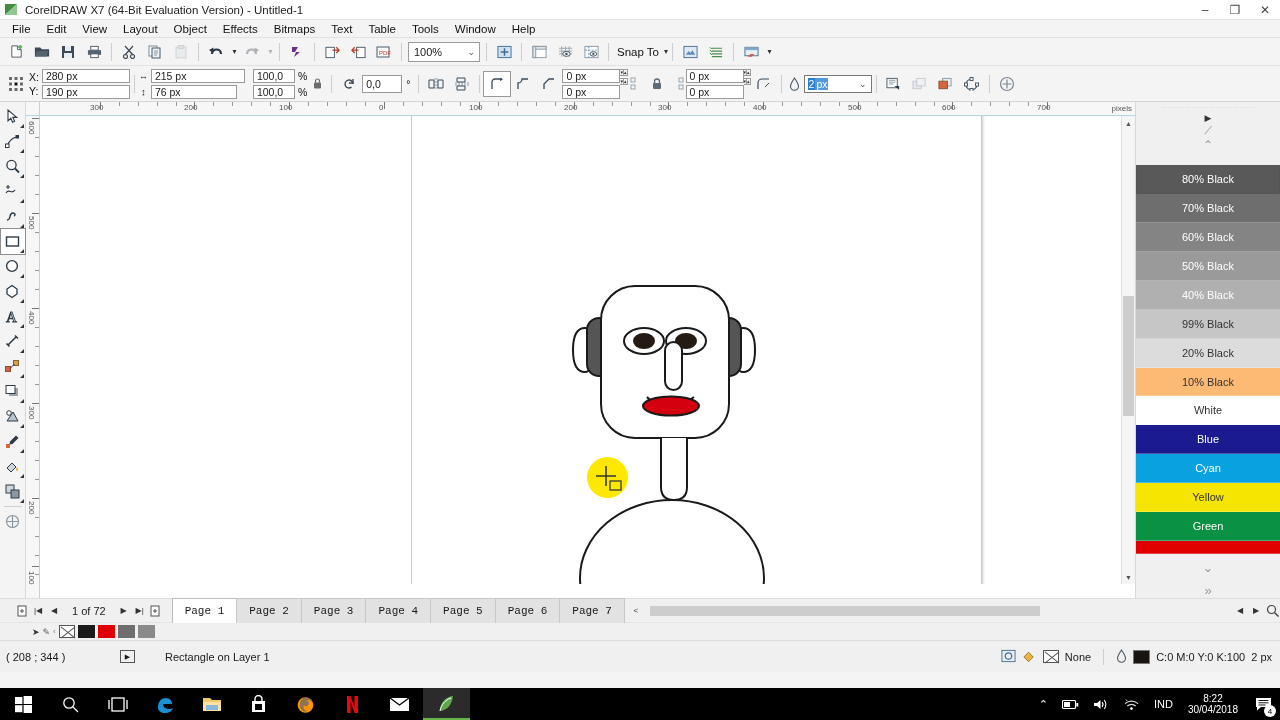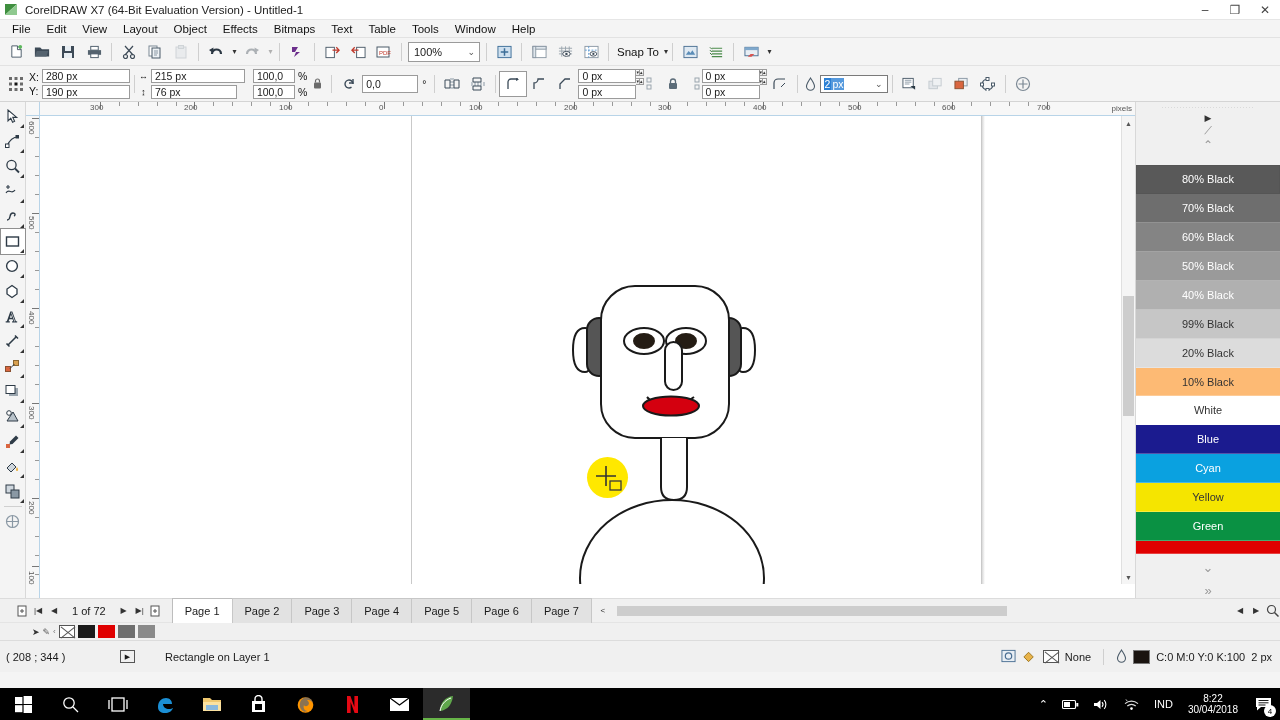--- a/index.html
+++ b/index.html
@@ -131,21 +131,21 @@
              justify-content:flex-start; padding-top:6px; gap:8px; color:#9a9a9a; }
 
   
   .pagebar { height:24px; background:#f0f0f0; display:flex; align-items:center;
              border-top:1px solid #dcdcdc; font-size:11px; }
   .nav { width:16px; height:20px; display:flex; align-items:center; justify-content:center;
          color:#333; font-size:8px; }
   .pcount { padding:0 10px; font-size:11px; }
   .ptab { height:21px; display:flex; align-items:center; padding:12px 12px; font-size:11px;
           background:#e2e2e2; border:1px solid #c7c7c7; border-bottom:none;
-          margin-right:-1px; transform:skewX(0deg); position:relative; }
+          margin-right:-1px; transform:skewX(0deg); position:relative;font-family:Liberation Mono, monospace; }
   .ptab.active { background:#fff; border-color:#bdbdbd; height:23px; }
   .hscroll { position:relative; flex:1; height:10px; margin:0 6px; background:#f0f0f0; }
   .hthumb { position:absolute; left:0; top:0; height:10px; width:390px; background:#cdcdcd; }
 
   
   .striprow { height:18px; background:#f0f0f0; display:flex; align-items:center;
               padding-left:32px; gap:3px; border-top:1px solid #e4e4e4; }
   .sw-none { width:16px; height:13px; background:#fff; border:1px solid #555; position:relative; }
   .sw-none:before,.sw-none:after{content:"";position:absolute;left:-1px;top:6px;width:18px;height:1px;background:#555;}
   .sw-none:before{transform:rotate(38deg);} .sw-none:after{transform:rotate(-38deg);}
@@ -423,21 +423,21 @@
           <path d="M3.5 5.5V4a2 2 0 014 0v1.5" fill="none" stroke="#6b6b6b" stroke-width="1.2"></path>
         </svg>
     </div>
     <div class="sep"></div>
     <div class="tb">
       <svg width="14" height="14" viewBox="0 0 14 14">
           <path d="M11 7a4 4 0 10-1.5 3.1" fill="none" stroke="#3b4a58" stroke-width="1.4"></path>
           <path d="M11 2v4h-4" fill="none" stroke="#3b4a58" stroke-width="1.4"></path>
         </svg>
     </div>
-    <div class="fld" style="width:56px;height:18px">0,0</div>
+    <div class="fld" style="width:40px;height:18px">0,0</div>
     <div class="lbl" style="margin:0 4px">°</div>
     <div class="sep"></div>
     <div class="tb">
       <svg width="16" height="14" viewBox="0 0 16 14">
           <path d="M7 1v12M9 1v12" stroke="#8a98a4" stroke-dasharray="2 1"></path>
           <path d="M1 3h5v8H1z" fill="none" stroke="#3b4a58"></path>
           <path d="M10 3h5v8h-5z" fill="none" stroke="#3b4a58"></path>
         </svg>
     </div>
     <div class="tb">

